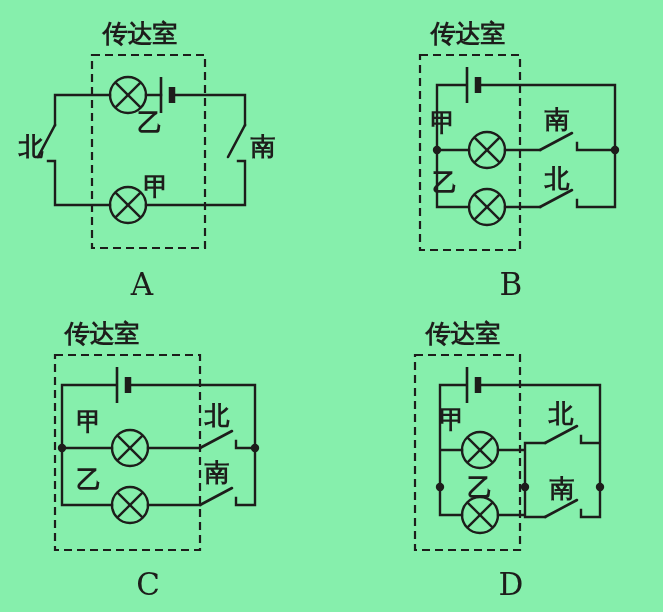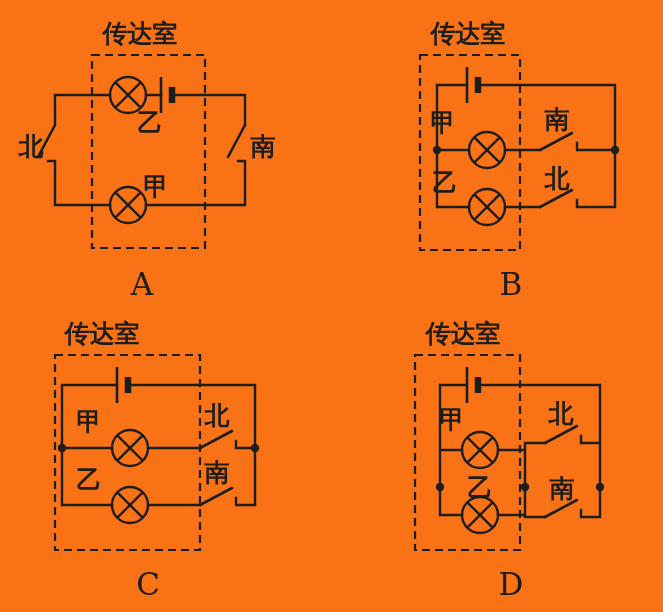--- a/index.html
+++ b/index.html
@@ -1,16 +1,16 @@
 <!DOCTYPE html>
 <html><head>
 <meta charset="utf-8">
 <style>
   html,body{margin:0;padding:0;background:#ffffff}
-  .page{position:relative;width:663px;height:612px;background:#f97316;overflow:hidden;
+  .page{position:relative;width:663px;height:612px;background:#86efac;overflow:hidden;
         font-family:"DejaVu Sans",sans-serif}
   .quad{position:absolute}
   svg text{fill:#1d1d1b}
   .cn{font-size:25px;font-weight:600;font-family:"DejaVu Sans",sans-serif}
   .letter{font-size:31px;font-family:"DejaVu Serif",serif}
   .wire{stroke:#1d1d1b;stroke-width:2.4;fill:none;stroke-linecap:square}
   .blade{stroke:#1d1d1b;stroke-width:2.6;fill:none;stroke-linecap:round}
   .dashbox{stroke:#1d1d1b;stroke-width:2.2;fill:none;stroke-dasharray:8 5}
   .node{fill:#1d1d1b;stroke:none}
   #lamp circle,#lamp line{stroke:#1d1d1b;stroke-width:2.4;fill:none}

